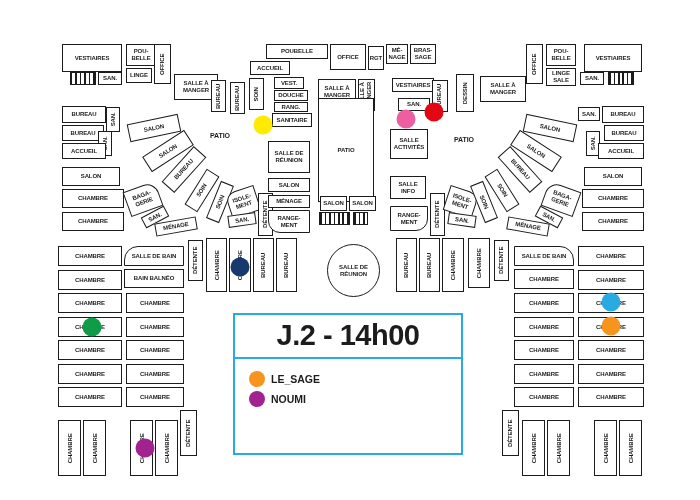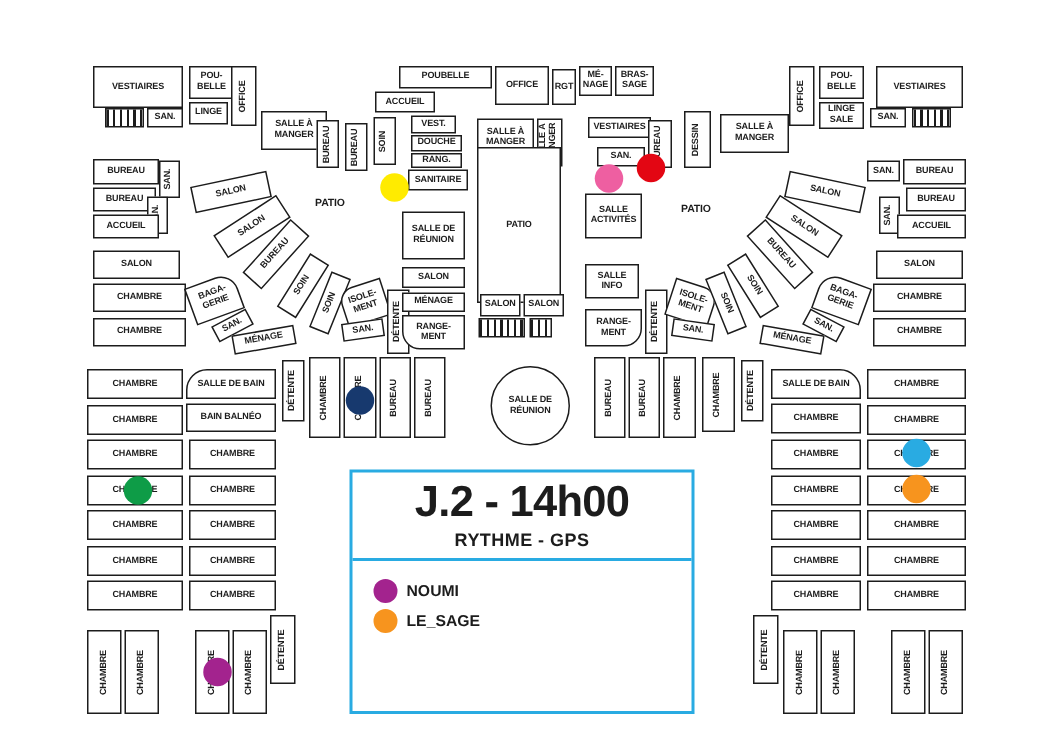--- a/index.html
+++ b/index.html
@@ -446,28 +446,27 @@
       <div class="marker" style="left: 263px; top: 125px; background: rgb(255, 235, 0);"></div>
       <div class="marker" style="left: 406px; top: 119px; background: rgb(238, 95, 161);"></div>
       <div class="marker" style="left: 434px; top: 112px; background: rgb(227, 6, 19);"></div>
       <div class="marker" style="left: 240px; top: 267px; background: rgb(23, 57, 110);"></div>
       <div class="marker" style="left: 611px; top: 302px; background: rgb(41, 171, 226);"></div>
       <div class="marker" style="left: 611px; top: 326px; background: rgb(247, 148, 30);"></div>
       <div class="marker" style="left: 92px; top: 327px; background: rgb(14, 156, 71);"></div>
       <div class="marker" style="left: 145px; top: 448px; background: rgb(163, 35, 142);"></div>
     </div>
 
-  <div class="legend" id="legend-box" style="left: 233px; top: 313px; width: 230px; height: 163px; border: 2px solid rgb(41, 171, 226);">
+  <div class="legend" id="legend-box" style="left: 233px; top: 313px; width: 230px; height: 142px; border: 2px solid rgb(41, 171, 226);">
     <div class="legend-title">J.2 - 14h00</div>
-    <div class="legend-sub">RYTHME - GPS</div>
     <div class="legend-divider" id="legend-divider" style="border-top: 2px solid rgb(41, 171, 226);"></div>
     <div class="legend-grid" id="legend-grid">
+        <div class="entry">
+          <div class="dot" style="background: rgb(247, 148, 30);"></div>
+          <span>LE_SAGE</span>
+        </div>
         <div class="entry">
           <div class="dot" style="background: rgb(163, 35, 142);"></div>
           <span>NOUMI</span>
         </div>
-        <div class="entry">
-          <div class="dot" style="background: rgb(247, 148, 30);"></div>
-          <span>LE_SAGE</span>
-        </div>
       </div>
   </div>
 </div>
 
 </body></html>

